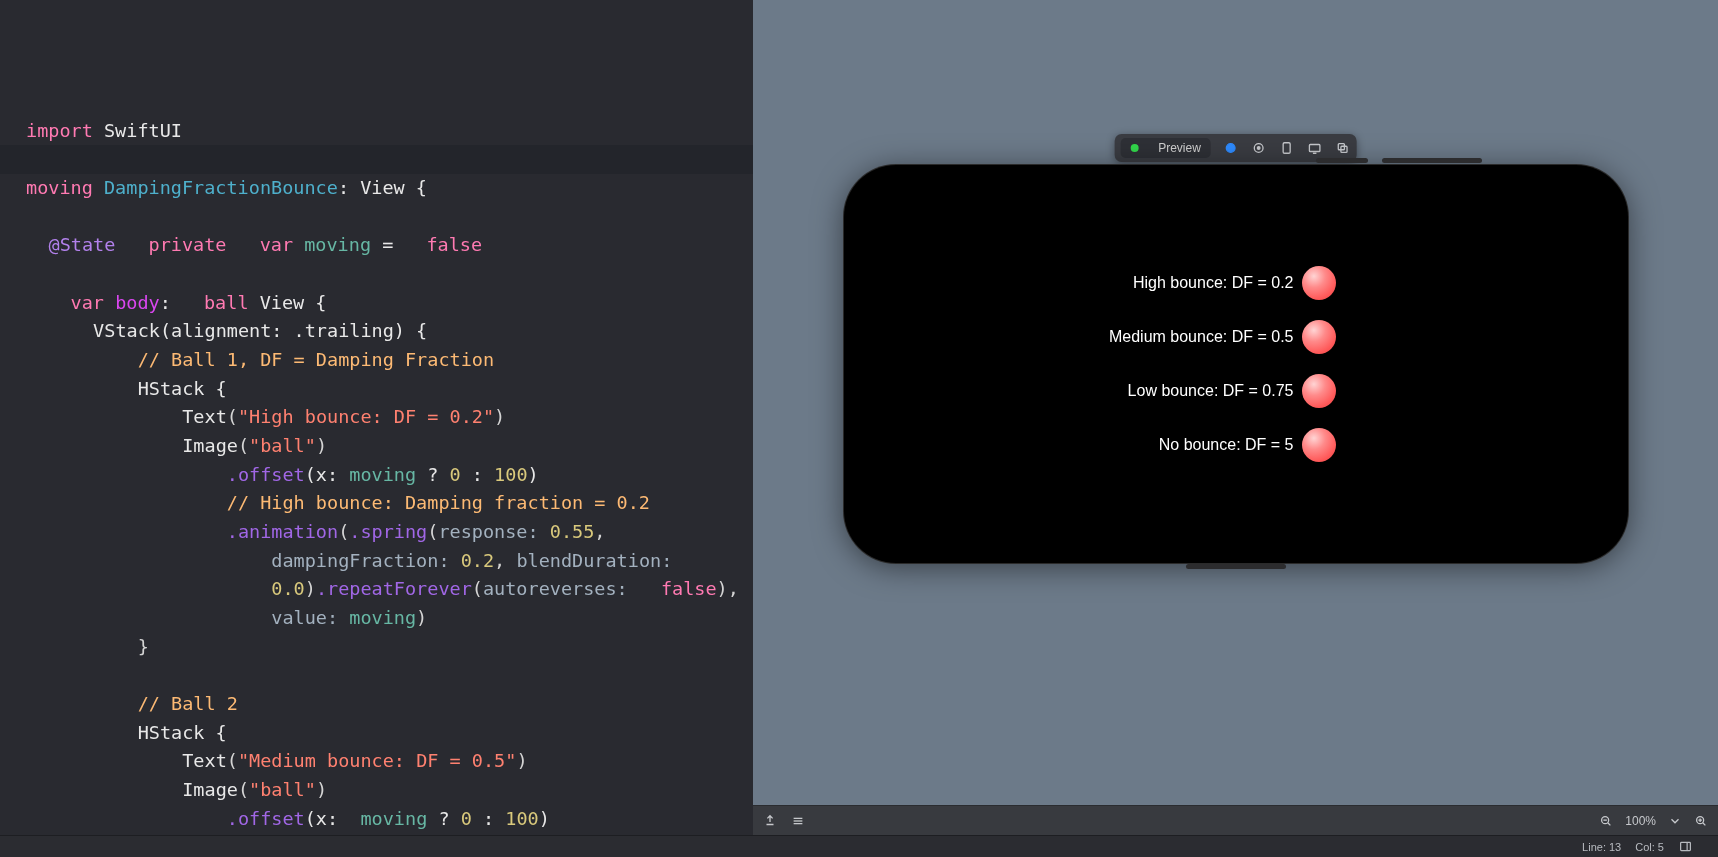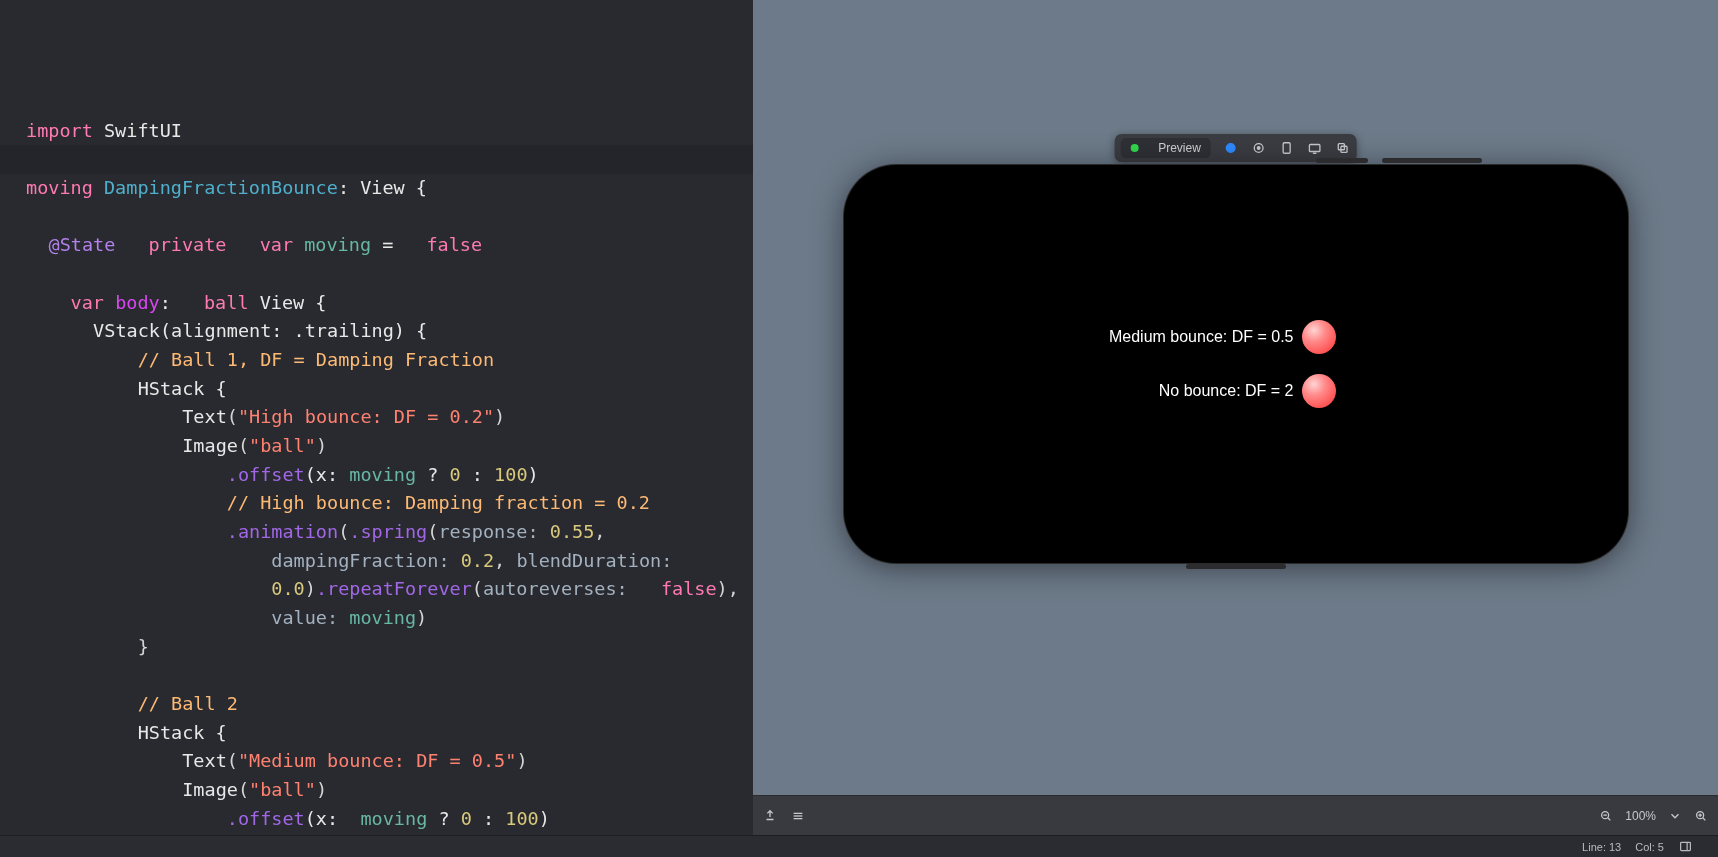--- a/index.html
+++ b/index.html
@@ -144,21 +144,21 @@
   }
   .ball {
     width: 34px; height: 34px;
     border-radius: 50%;
     background: radial-gradient(circle at 35% 30%, #ffd4d4 0%, #ff8a8a 35%, #ff5a5a 70%, #e83d3d 100%);
     flex-shrink: 0;
   }
 
   
   .canvas-bottombar {
-    height: 40px;
+    height: 30px;
     background: #383a3f;
     border-top: 1px solid #2a2c30;
     display: flex;
     align-items: center;
     justify-content: space-between;
     padding: 0 10px;
     font-family: -apple-system, sans-serif;
     font-size: 12px;
     color: #c6c8cc;
   }
@@ -262,25 +262,33 @@
               <rect x="3" y="3" width="7" height="7" rx="1"></rect>
               <rect x="6" y="6" width="7" height="7" rx="1"></rect>
             </svg>
         </span>
       </div>
 
       <div class="phone">
         <div class="phone-bottom-nub"></div>
         <div class="phone-content">
           <div class="ball-row">
+            <span>High bounce: DF = 0.2</span>
+            <span class="ball"></span>
+          </div>
+          <div class="ball-row">
             <span>Medium bounce: DF = 0.5</span>
             <span class="ball"></span>
           </div>
           <div class="ball-row">
-            <span>No bounce: DF = 2</span>
+            <span>Low bounce: DF = 0.75</span>
+            <span class="ball"></span>
+          </div>
+          <div class="ball-row">
+            <span>No bounce: DF = 5</span>
             <span class="ball"></span>
           </div>
         </div>
       </div>
     </div>
 
     <div class="canvas-bottombar">
       <div class="left">
         <span class="bb-ico">
           <svg viewBox="0 0 16 16">

